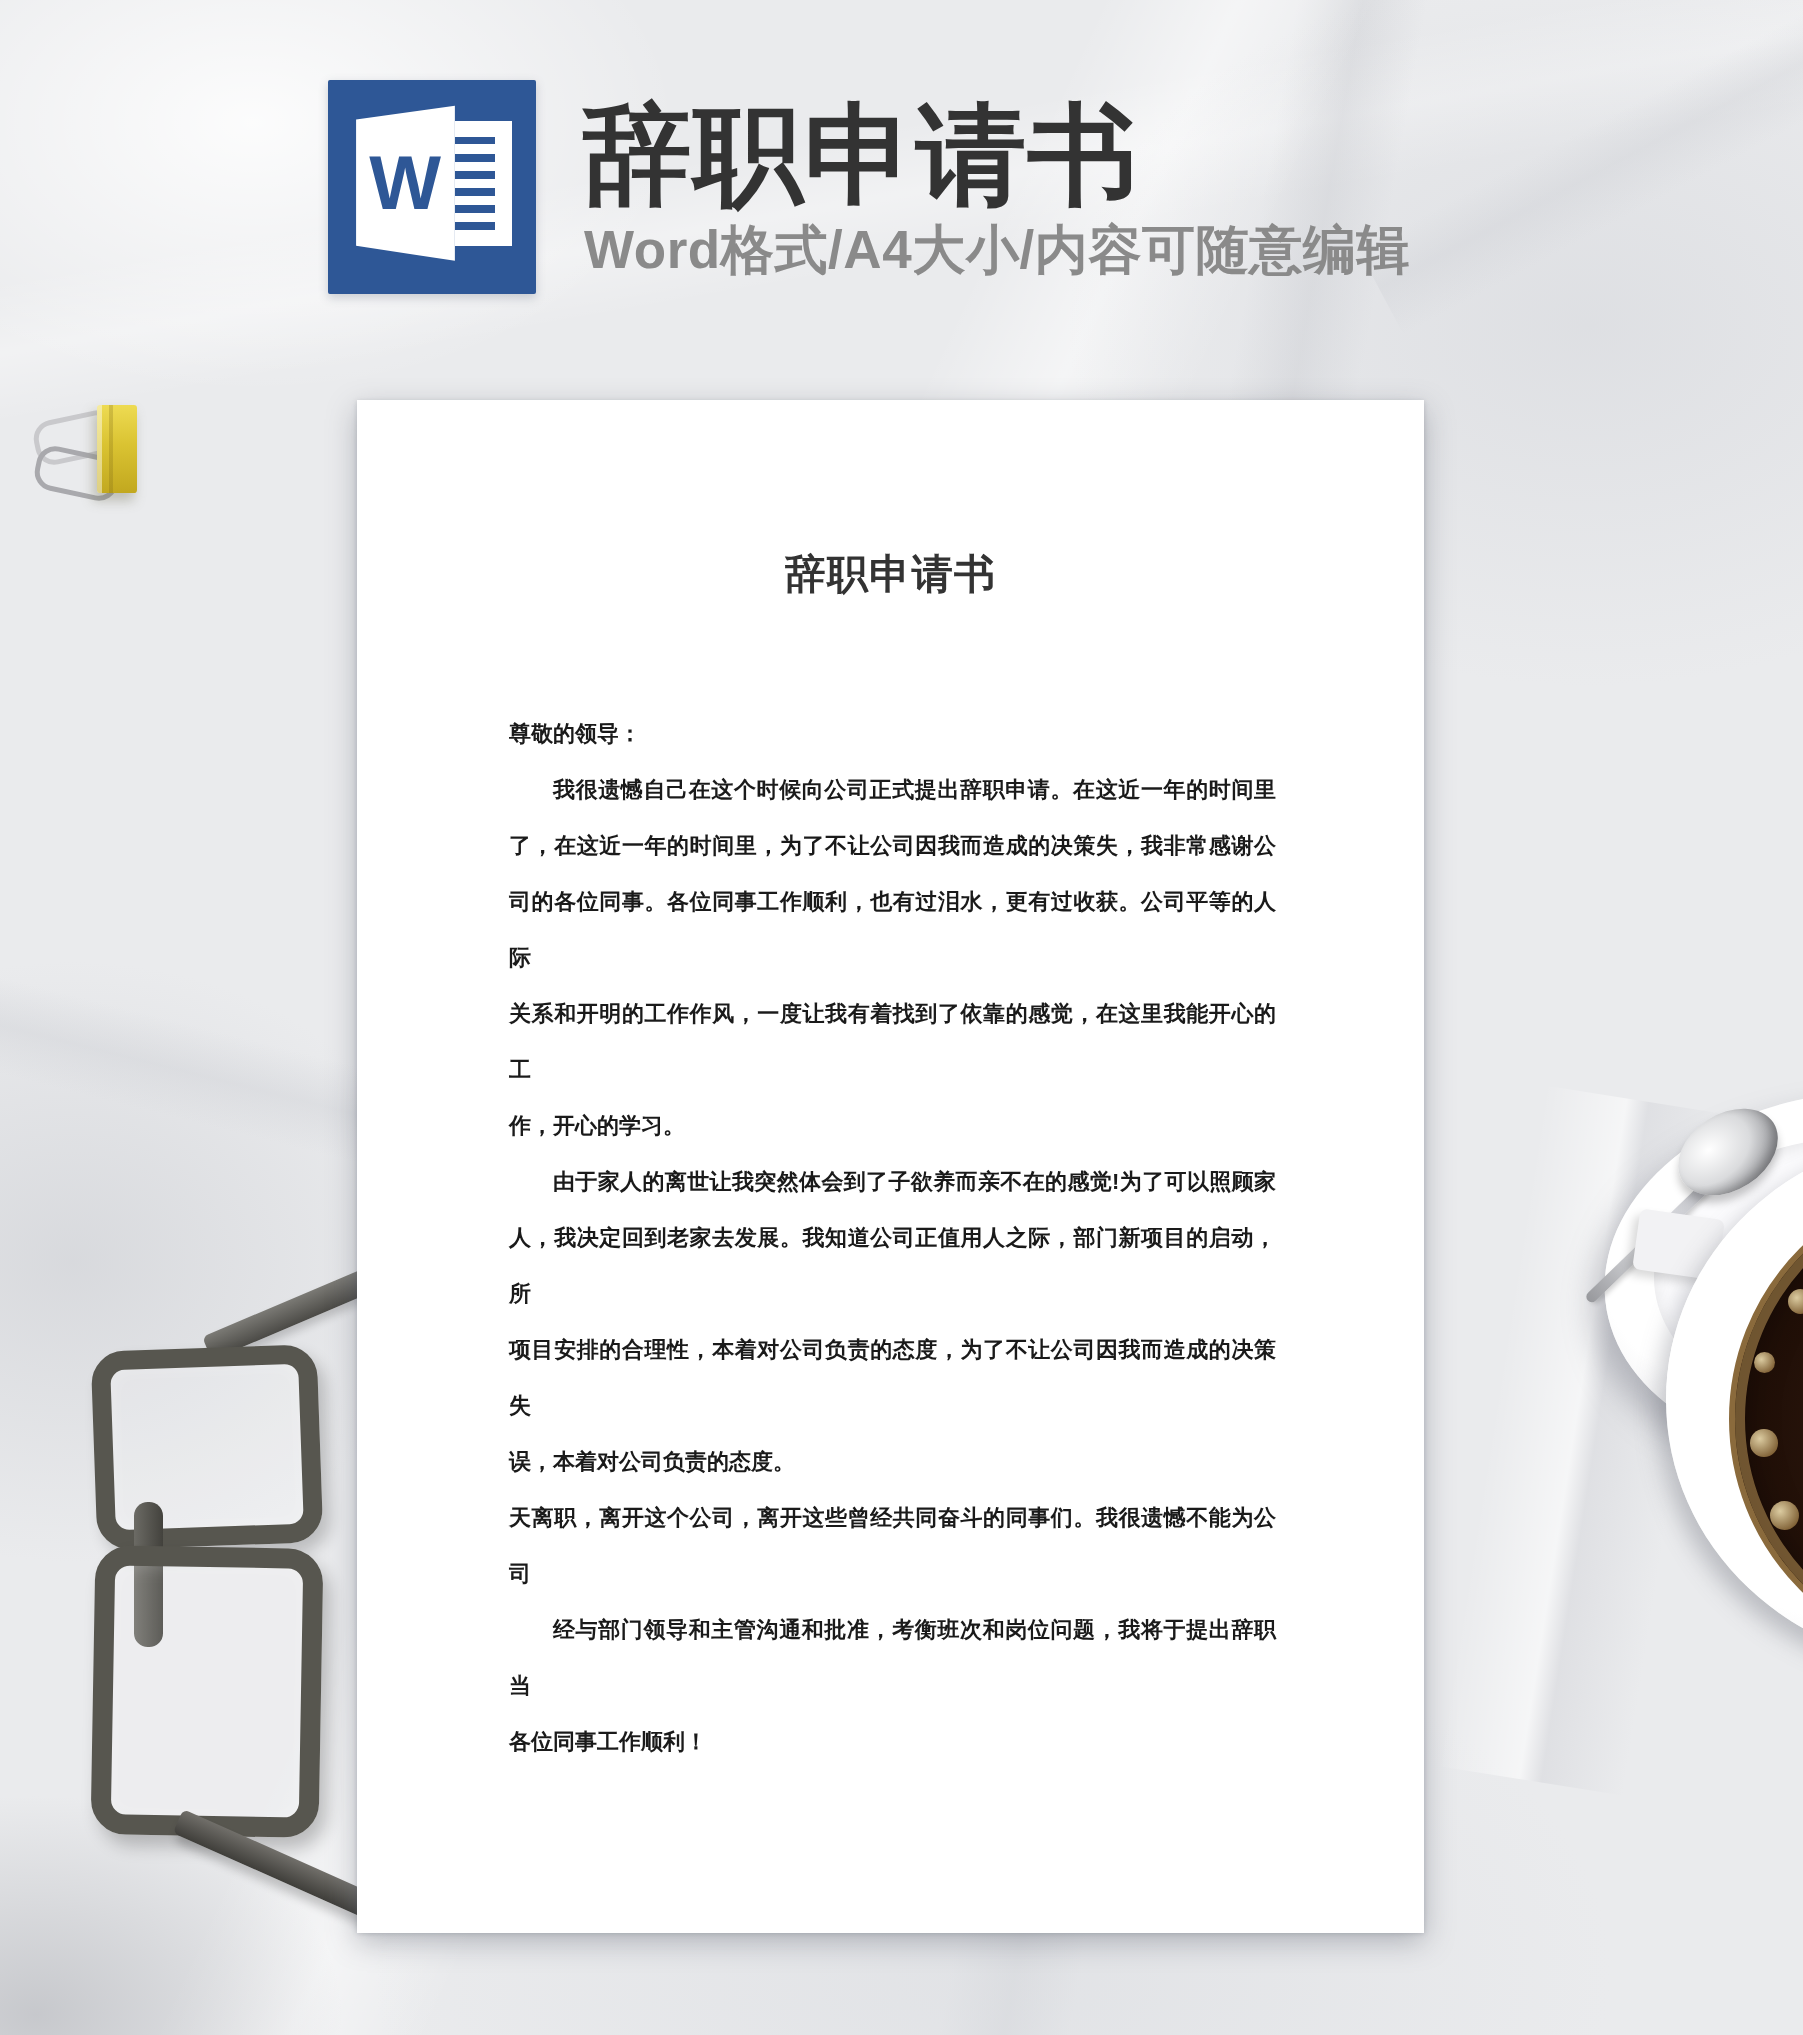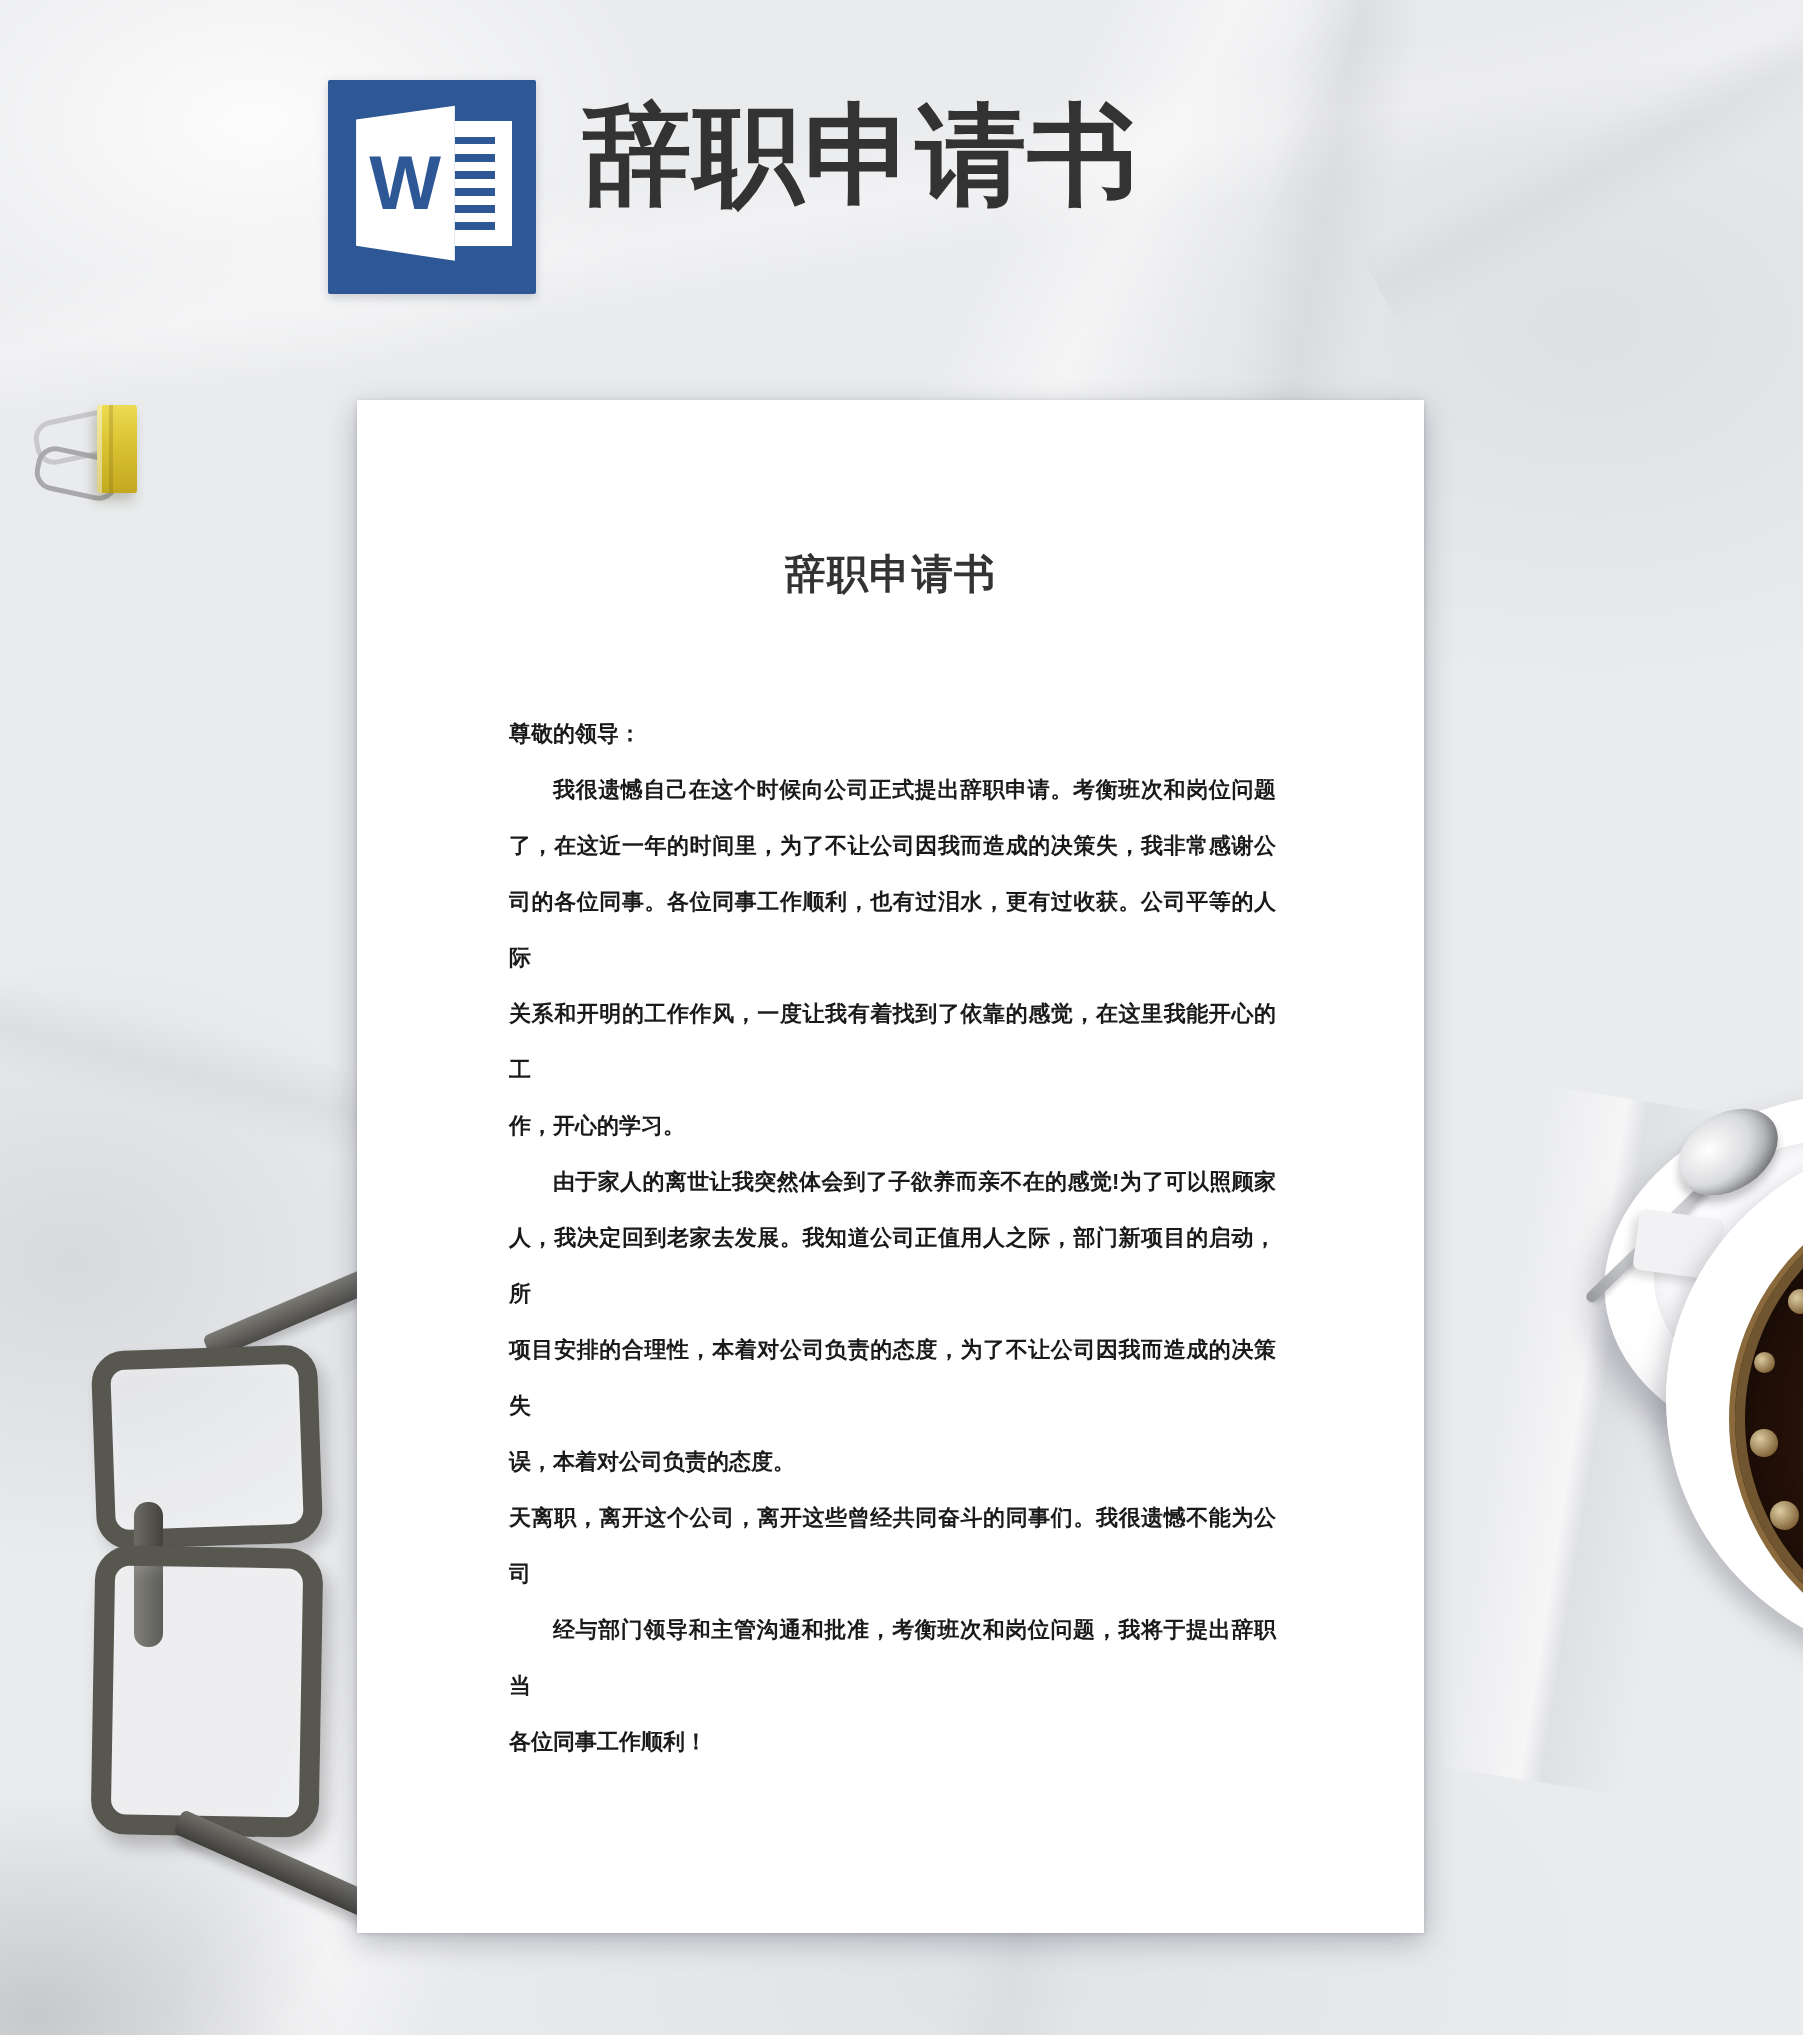--- a/index.html
+++ b/index.html
@@ -116,20 +116,21 @@
   <div class="vein vein3"></div>
 
   <div class="word-icon">
     <div class="flap"></div>
     <div class="sheet">
       <div class="sheet-lines"></div>
     </div>
     <div class="w">W</div>
   </div>
   <div class="hero-title">辞职申请书</div>
+  <div class="hero-subtitle">Word格式/A4大小/内容可随意编辑</div>
 
   <div class="clip">
     <div class="wire top"></div>
     <div class="wire bot"></div>
     <div class="body"></div>
   </div>
 
   <div class="glasses">
     <div class="arm-top"></div>
     <div class="lens-top"></div>
@@ -151,21 +152,21 @@
       <div class="bub" style="left:15px;top:245px;width:27.6px;height:27.6px;"></div>
       <div class="bub" style="left:35px;top:317px;width:29px;height:29px;"></div>
 
     </div>
   </div>
 
   <div class="page">
     <div class="doc-title">辞职申请书</div>
     <div class="doc-body">
       <div class="ln">尊敬的领导：</div>
-      <div class="ln ind j">我很遗憾自己在这个时候向公司正式提出辞职申请。考衡班次和岗位问题</div>
+      <div class="ln ind j">我很遗憾自己在这个时候向公司正式提出辞职申请。在这近一年的时间里</div>
       <div class="ln j">了，在这近一年的时间里，为了不让公司因我而造成的决策失，我非常感谢公</div>
       <div class="ln j">司的各位同事。各位同事工作顺利，也有过泪水，更有过收获。公司平等的人际</div>
       <div class="ln j">关系和开明的工作作风，一度让我有着找到了依靠的感觉，在这里我能开心的工</div>
       <div class="ln">作，开心的学习。</div>
       <div class="ln ind j">由于家人的离世让我突然体会到了子欲养而亲不在的感觉!为了可以照顾家</div>
       <div class="ln j">人，我决定回到老家去发展。我知道公司正值用人之际，部门新项目的启动，所</div>
       <div class="ln j">项目安排的合理性，本着对公司负责的态度，为了不让公司因我而造成的决策失</div>
       <div class="ln">误，本着对公司负责的态度。</div>
       <div class="ln j">天离职，离开这个公司，离开这些曾经共同奋斗的同事们。我很遗憾不能为公司</div>
       <div class="ln ind j">经与部门领导和主管沟通和批准，考衡班次和岗位问题，我将于提出辞职当</div>

